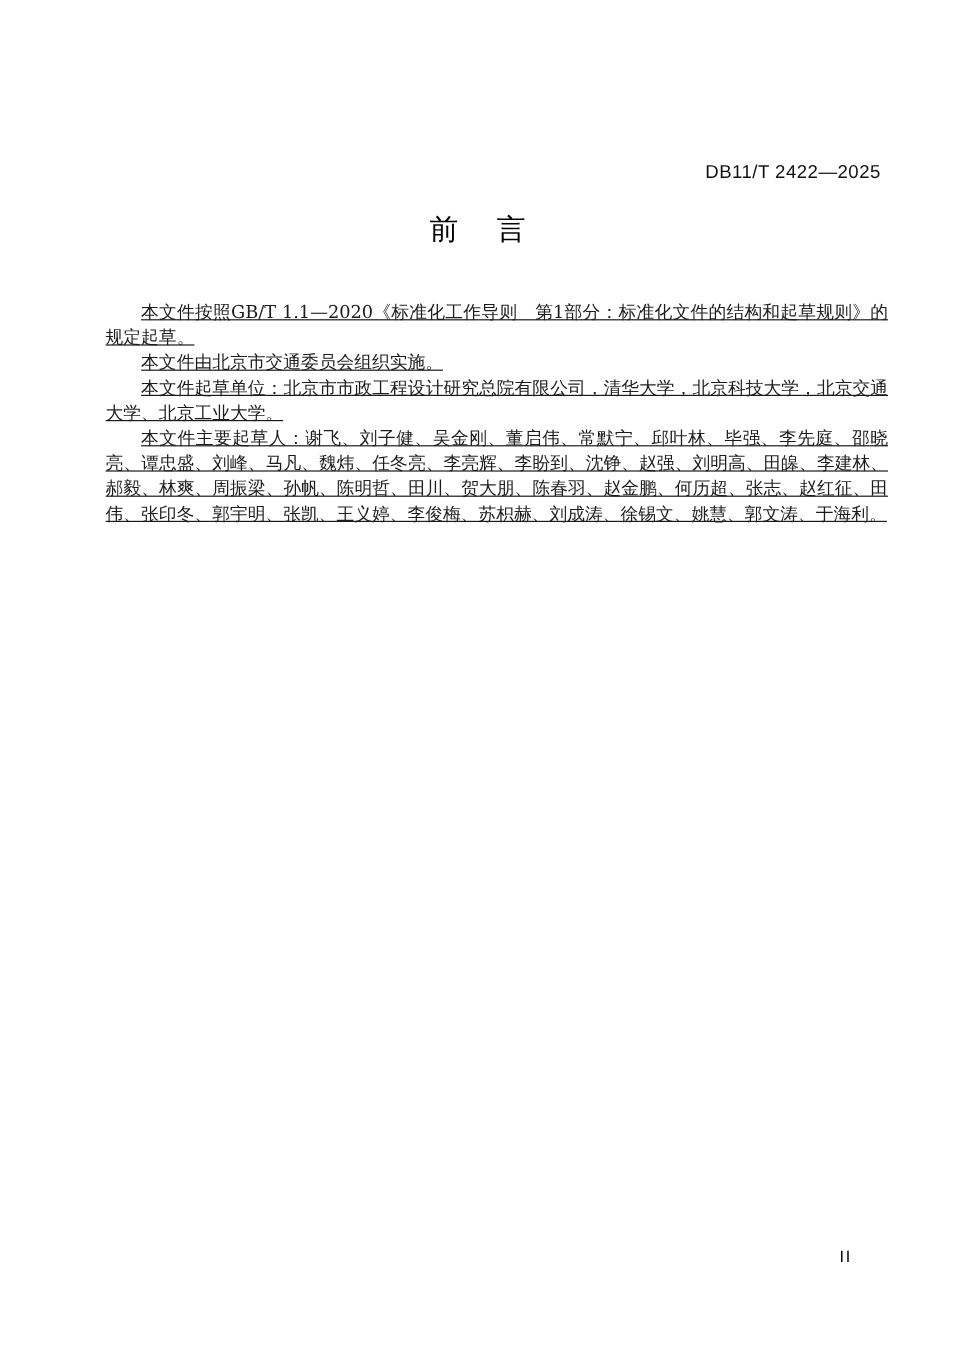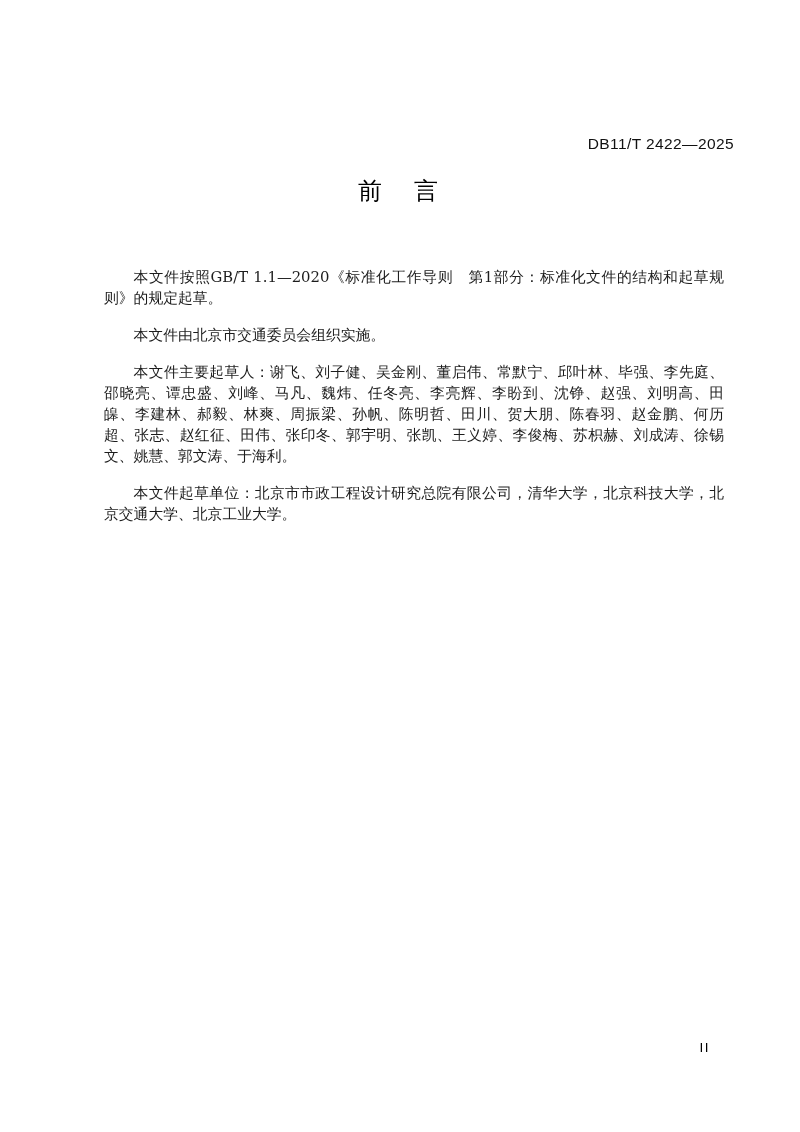--- a/index.html
+++ b/index.html
@@ -46,23 +46,24 @@
     position: absolute;
     top: 250px;
     left: 88px;
     width: 652px;
     font-size: 14.8px;
     line-height: 21px;
     text-align: justify;
     color: #1c1c1c;
   }
   .body-text p {
-    margin: 16px;
+    margin: 0;
     padding: 0;
     text-indent: 2em;
+    text-decoration: underline;
   }
   .page-num {
     position: absolute;
     top: 1040px;
     right: 90px;
     font-family: Liberation Sans, sans-serif;
     font-size: 13.5px;
     letter-spacing: 1.5px;
     color: #000000;
     margin-left: 15px;
@@ -73,19 +74,19 @@
 
 <div class="page">
 
   <div class="header-code">DB11/T 2422—2025</div>
 
   <div class="doc-title">前　言</div>
 
   <div class="body-text">
     <p>本文件按照GB/T 1.1—2020《标准化工作导则　第1部分：标准化文件的结构和起草规则》的规定起草。</p>
     <p>本文件由北京市交通委员会组织实施。</p>
+    <p>本文件起草单位：北京市市政工程设计研究总院有限公司，清华大学，北京科技大学，北京交通大学、北京工业大学。</p>
     <p>本文件主要起草人：谢飞、刘子健、吴金刚、董启伟、常默宁、邱叶林、毕强、李先庭、邵晓亮、谭忠盛、刘峰、马凡、魏炜、任冬亮、李亮辉、李盼到、沈铮、赵强、刘明高、田皞、李建林、郝毅、林爽、周振梁、孙帆、陈明哲、田川、贺大朋、陈春羽、赵金鹏、何历超、张志、赵红征、田伟、张印冬、郭宇明、张凯、王义婷、李俊梅、苏枳赫、刘成涛、徐锡文、姚慧、郭文涛、于海利。</p>
-    <p>本文件起草单位：北京市市政工程设计研究总院有限公司，清华大学，北京科技大学，北京交通大学、北京工业大学。</p>
   </div>
 
   <div class="page-num">II</div>
 
 </div>
 
 </body></html>

